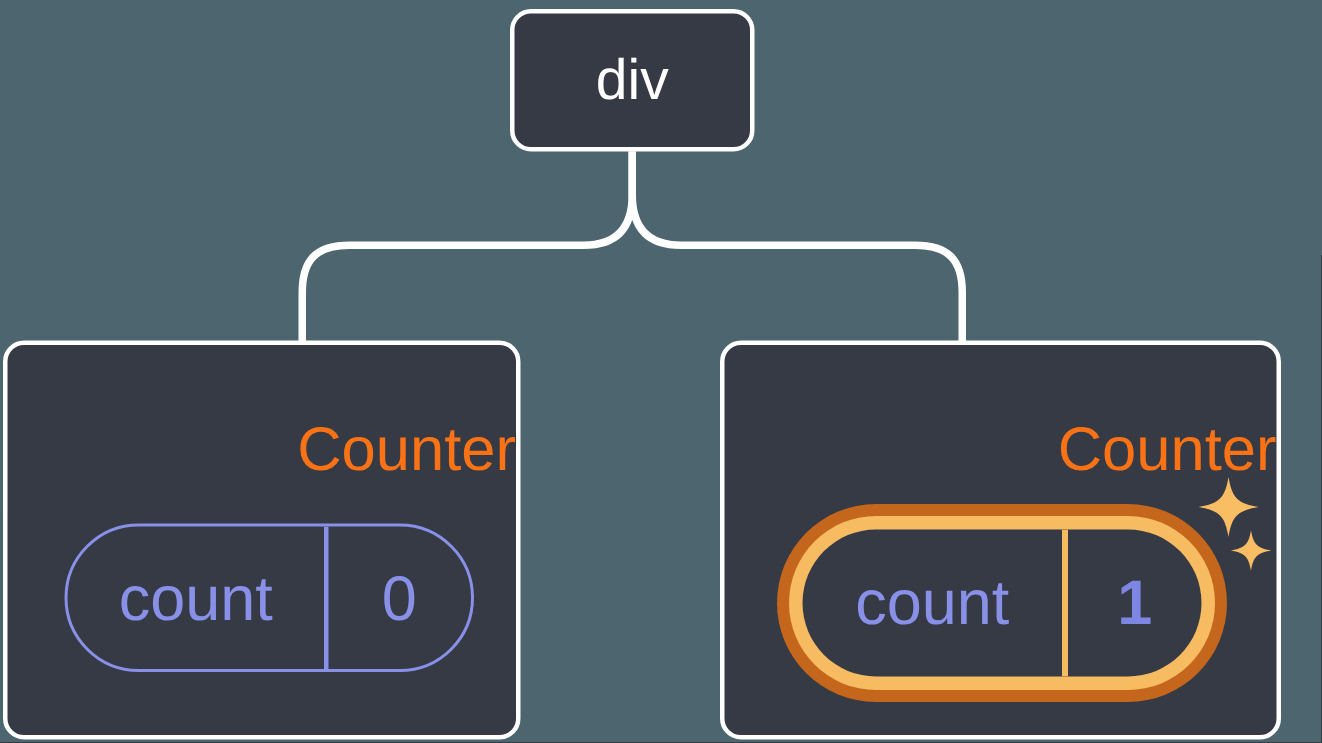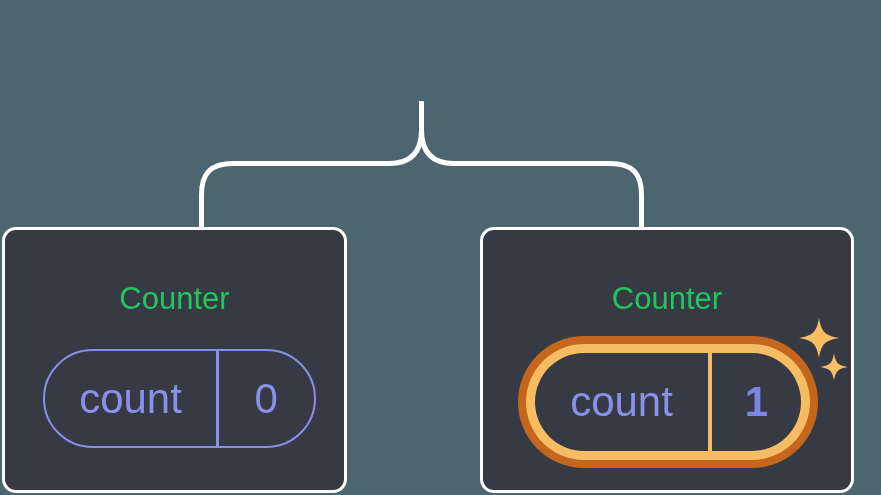--- a/index.html
+++ b/index.html
@@ -43,23 +43,23 @@
     font-size: 38px;
     line-height: 1;
   }
   .counter-left  { left: 2px;   top: 227px; width: 345px; height: 266px; }
   .counter-right { left: 480px; top: 227px; width: 374px; height: 266px; }
   .counter-title {
     position: absolute;
     top: 48px;
     left: 0;
     right: 0;
-    text-align: center;
-    color: #22c55e;
-    font-size: 31px;
+    text-align: right;
+    color: #f97316;
+    font-size: 41px;
     line-height: 42px;
   }
   
   .pill {
     position: absolute;
     left: 38px;
     top: 119px;
     width: 273px;
     height: 99px;
     border: 2.5px solid #8890E8;
@@ -147,20 +147,23 @@
 </head>
 <body>
 
 <div class="canvas">
 
   <svg class="connectors" viewBox="0 0 881 495" xmlns="http://www.w3.org/2000/svg">
     <path d="M421.5 101 L421.5 130 C421.5 152 411 163.5 389 163.5 L233 163.5 C211 163.5 201.5 173 201.5 195 L201.5 228" fill="none" stroke="#FFFFFF" stroke-width="5"></path>
     <path d="M421.5 101 L421.5 130 C421.5 152 432 163.5 454 163.5 L610 163.5 C632 163.5 641.5 173 641.5 195 L641.5 228" fill="none" stroke="#FFFFFF" stroke-width="5"></path>
   </svg>
 
+  <div class="node root-node">
+    <span class="root-label">div</span>
+  </div>
 
   <div class="node counter-left">
     <div class="counter-title">Counter</div>
     <div class="pill">
       <span class="key-cell">count</span>
       <span class="pill-divider"></span>
       <span class="val-cell">0</span>
     </div>
   </div>
 

